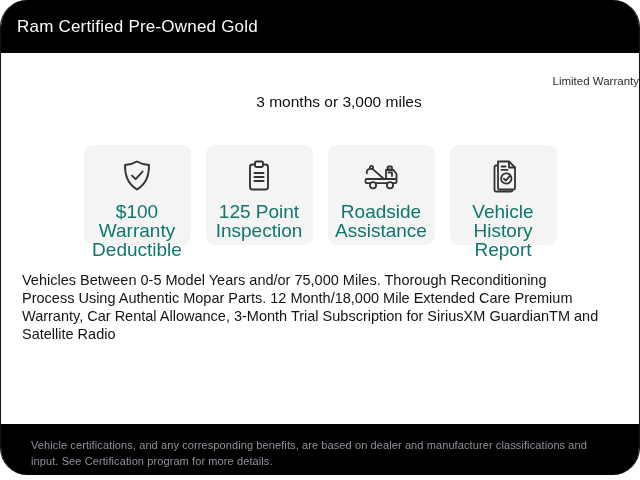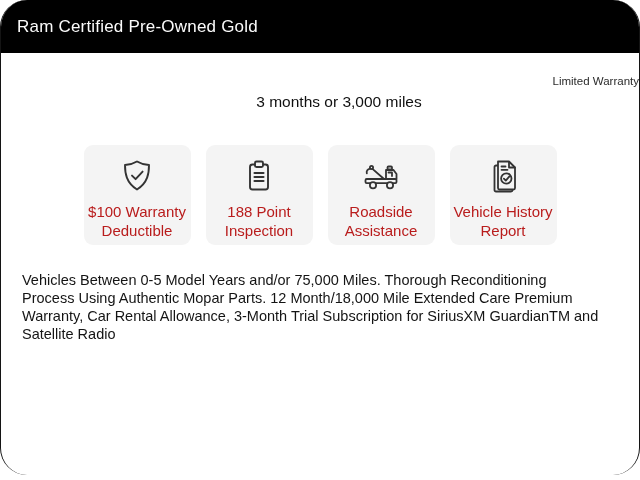--- a/index.html
+++ b/index.html
@@ -63,23 +63,23 @@
   }
   .card-icon {
     height: 40px;
     display: flex;
     align-items: center;
     justify-content: center;
   }
   .card-icon svg { display: block; }
   .card-label {
     margin-top: 6px;
-    font-size: 15px;
+    font-size: 19px;
     line-height: 19px;
-    color: #b91c1c;
+    color: #0f766e;
     padding: 0 3px;
   }
   .description {
     position: absolute;
     top: 271px;
     left: 21px;
     width: 578px;
     font-size: 14.5px;
     line-height: 18px;
     color: #141414;
@@ -125,21 +125,21 @@
     <div class="card">
       <div class="card-icon">
         <svg width="36" height="36" viewBox="0 0 36 36" fill="none" stroke="#333333" stroke-width="1.9" stroke-linecap="round" stroke-linejoin="round">
           <rect x="9" y="6.5" width="18" height="25" rx="2.5"></rect>
           <rect x="14" y="3.5" width="8" height="5.5" rx="1.5" fill="#f4f4f4"></rect>
           <line x1="13.5" y1="15" x2="22.5" y2="15" stroke-width="2.1"></line>
           <line x1="13.5" y1="19" x2="22.5" y2="19" stroke-width="2.1"></line>
           <line x1="13.5" y1="23" x2="22.5" y2="23" stroke-width="2.1"></line>
         </svg>
       </div>
-      <div class="card-label">188 Point Inspection</div>
+      <div class="card-label">125 Point Inspection</div>
     </div>
 
     <div class="card">
       <div class="card-icon">
         <svg width="42" height="32" viewBox="0 0 42 32" fill="none" stroke="#333333" stroke-width="1.8" stroke-linecap="round" stroke-linejoin="round">
           <circle cx="11.5" cy="7.5" r="1.6"></circle>
           <path d="M10.2 8.6 C7.6 9.2 6.2 11 6.8 13.4"></path>
           <path d="M12.5 8.8 L24 19"></path>
           <rect x="27.5" y="6.5" width="4.5" height="3" rx="1"></rect>
           <path d="M26 19 v-9 h7.5 l3 4 v5"></path>
@@ -164,14 +164,17 @@
           <path d="M17.9 21.6 l1.9 2 3.6-4.2"></path>
         </svg>
       </div>
       <div class="card-label">Vehicle History Report</div>
     </div>
 
   </div>
 
   <div class="description">Vehicles Between 0-5 Model Years and/or 75,000 Miles. Thorough Reconditioning Process Using Authentic Mopar Parts. 12 Month/18,000 Mile Extended Care Premium Warranty, Car Rental Allowance, 3-Month Trial Subscription for SiriusXM GuardianTM and Satellite Radio</div>
 
+  <div class="footer">
+    <div class="footer-text">Vehicle certifications, and any corresponding benefits, are based on dealer and manufacturer classifications and input. See Certification program for more details.</div>
+  </div>
 
 </div>
 
 </body></html>

